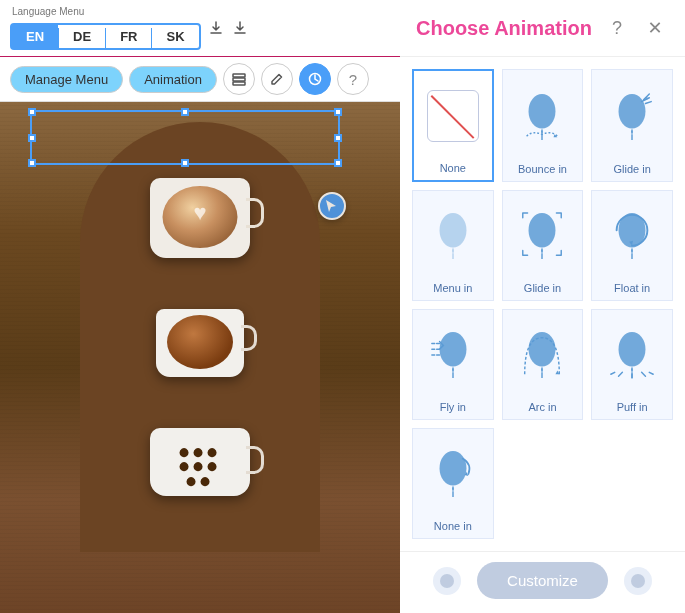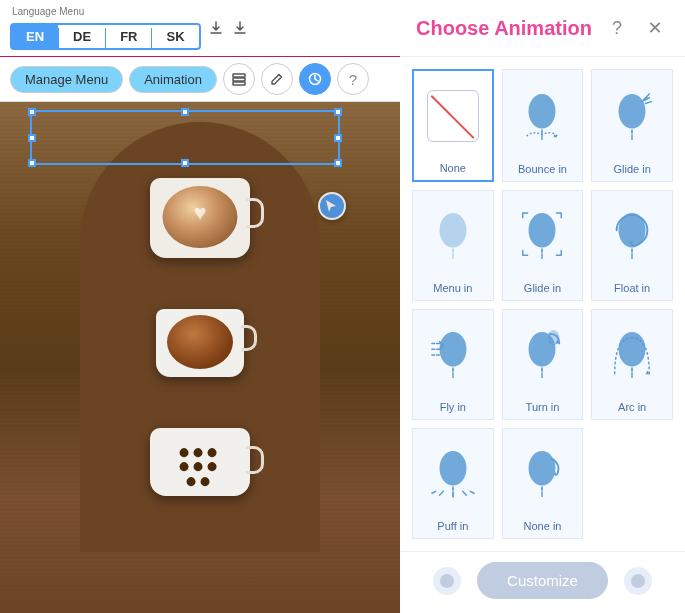--- a/index.html
+++ b/index.html
@@ -552,35 +552,20 @@
           <path d="M22 38 Q20 42 22 44 Q24 42 22 38" fill="#5b9bd5"></path>
           <line x1="22" y1="44" x2="22" y2="50" stroke="#5b9bd5" stroke-width="1.5"></line>
 
           <path d="M0 14 l10 0 M0 20 l10 0 M0 26 l10 0" stroke="#5b9bd5" stroke-width="1.5" stroke-linecap="round" stroke-dasharray="3,2"></path>
           <path d="M8 12 l4 4 l-4 4" fill="none" stroke="#5b9bd5" stroke-width="1.5" stroke-linecap="round"></path>
         </svg>
       </div>
       <span class="anim-label">Fly in</span>
     </div>
 
-    <div class="anim-cell">
-      <div class="anim-icon-area">
-        <svg class="balloon" viewBox="0 0 44 52" fill="none">
-          <ellipse cx="22" cy="20" rx="14" ry="18" fill="#5b9bd5" opacity="0.85"></ellipse>
-          <path d="M22 38 Q20 42 22 44 Q24 42 22 38" fill="#5b9bd5"></path>
-          <line x1="22" y1="44" x2="22" y2="50" stroke="#5b9bd5" stroke-width="1.5"></line>
-
-          <path d="M30 4 Q40 4 40 14" stroke="#5b9bd5" stroke-width="1.8" fill="none" stroke-linecap="round"></path>
-          <path d="M38 10 l2 4 l-4 0" fill="#5b9bd5"></path>
-
-          <ellipse cx="34" cy="8" rx="6" ry="8" fill="#5b9bd5" opacity="0.4"></ellipse>
-        </svg>
-      </div>
-      <span class="anim-label">Turn in</span>
-    </div>
 
     <div class="anim-cell">
       <div class="anim-icon-area">
         <svg class="balloon" viewBox="0 0 44 52" fill="none">
           <ellipse cx="22" cy="20" rx="14" ry="18" fill="#5b9bd5" opacity="0.85"></ellipse>
           <path d="M22 38 Q20 42 22 44 Q24 42 22 38" fill="#5b9bd5"></path>
           <line x1="22" y1="44" x2="22" y2="50" stroke="#5b9bd5" stroke-width="1.5"></line>
 
           <path d="M4 46 Q4 8 22 8 Q40 8 40 46" stroke="#5b9bd5" stroke-width="1.5" fill="none" stroke-dasharray="3,2"></path>
           <path d="M38 42 l2 4 l-4 0" fill="#5b9bd5"></path>

